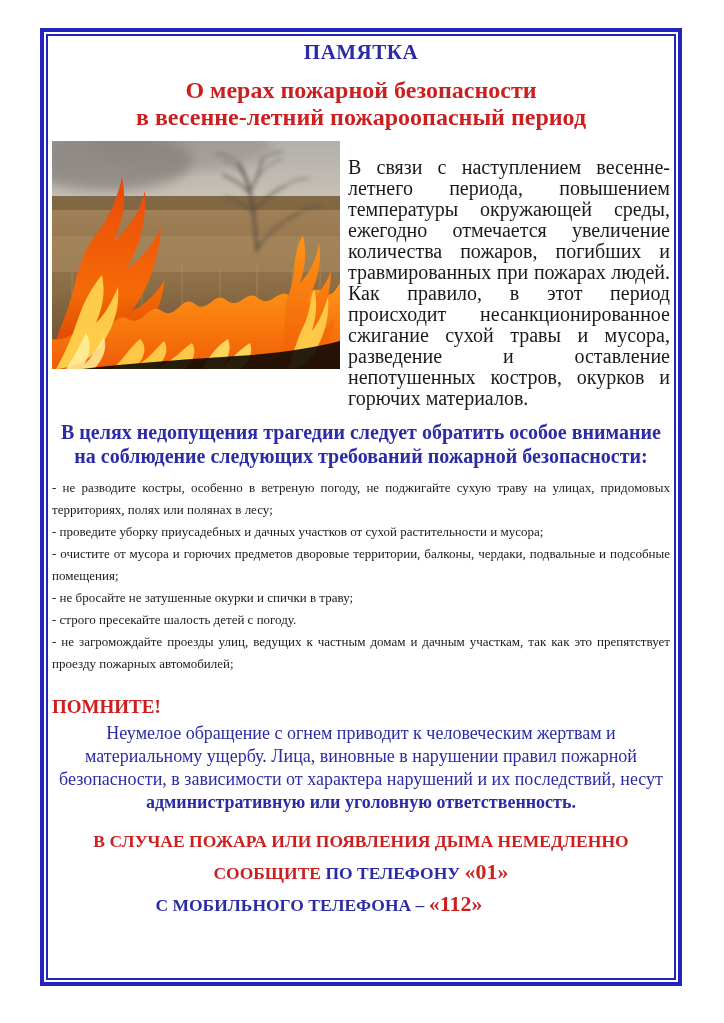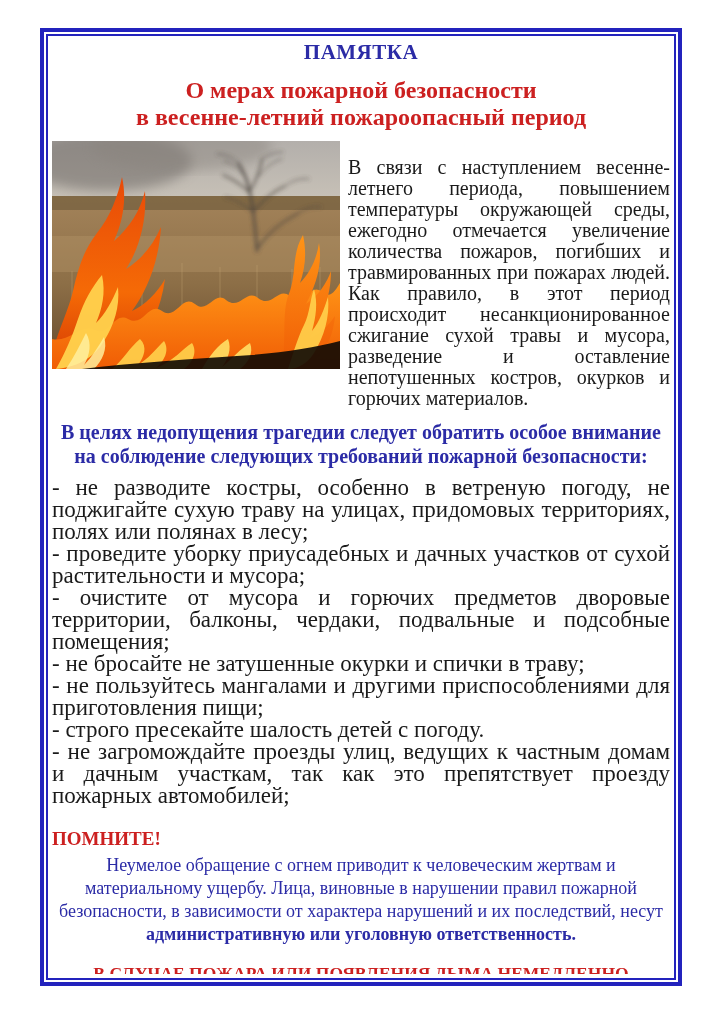--- a/index.html
+++ b/index.html
@@ -46,21 +46,21 @@
     flex:1;margin:16px 0 0 8px;
     font-size:20px;line-height:21px;
     text-align:justify;
   }
   .req-heading{
     margin-top:11px;text-align:center;font-weight:bold;
     font-size:20px;line-height:24px;
   }
   .req-list{margin-top:9px;}
   .req-item{
-    margin:0;font-size:23px;line-height:22px;text-align:justify;
+    margin:0;font-size:13px;line-height:22px;text-align:justify;
   }
   .remember-heading{
     margin-top:20px;text-align:left;font-weight:bold;
     font-size:19px;line-height:24px;
   }
   .remember-text{
     margin:3px 0 0 0;text-align:center;
     font-size:18px;line-height:23px;
   }
   .emergency{margin-top:16px;text-align:center;font-weight:bold;}
@@ -168,21 +168,20 @@
         <p class="intro-text">В связи с наступлением весенне-летнего периода, повышением температуры окружающей среды, ежегодно отмечается увеличение количества пожаров, погибших и травмированных при пожарах людей. Как правило, в этот период происходит несанкционированное сжигание сухой травы и мусора, разведение и оставление непотушенных костров, окурков и горючих материалов.</p>
       </div>
 
       <div class="req-heading blue">В целях недопущения трагедии следует обратить особое внимание на соблюдение следующих требований пожарной безопасности:</div>
 
       <div class="req-list">
           <p class="req-item">- не разводите костры, особенно в ветреную погоду, не поджигайте сухую траву на улицах, придомовых территориях, полях или полянах в лесу;</p>
           <p class="req-item">- проведите уборку приусадебных и дачных участков от сухой растительности и мусора;</p>
           <p class="req-item">- очистите от мусора и горючих предметов дворовые территории, балконы, чердаки, подвальные и подсобные помещения;</p>
           <p class="req-item">- не бросайте не затушенные окурки и спички в траву;</p>
-          <p class="req-item">- не пользуйтесь мангалами и другими приспособлениями для приготовления пищи;</p>
           <p class="req-item">- строго пресекайте шалость детей с погоду.</p>
           <p class="req-item">- не загромождайте проезды улиц, ведущих к частным домам и дачным участкам, так как это препятствует проезду пожарных автомобилей;</p>
         </div>
 
       <div class="remember-heading red">ПОМНИТЕ!</div>
 
       <p class="remember-text blue"><span>Неумелое обращение с огнем приводит к человеческим жертвам и материальному ущербу.  Лица, виновные в нарушении правил пожарной безопасности, в зависимости от характера нарушений и их последствий, несут </span><b>административную или уголовную ответственность.</b></p>
 
       <div class="emergency">
         <div class="em-line1 red">В СЛУЧАЕ ПОЖАРА ИЛИ ПОЯВЛЕНИЯ ДЫМА НЕМЕДЛЕННО</div>

